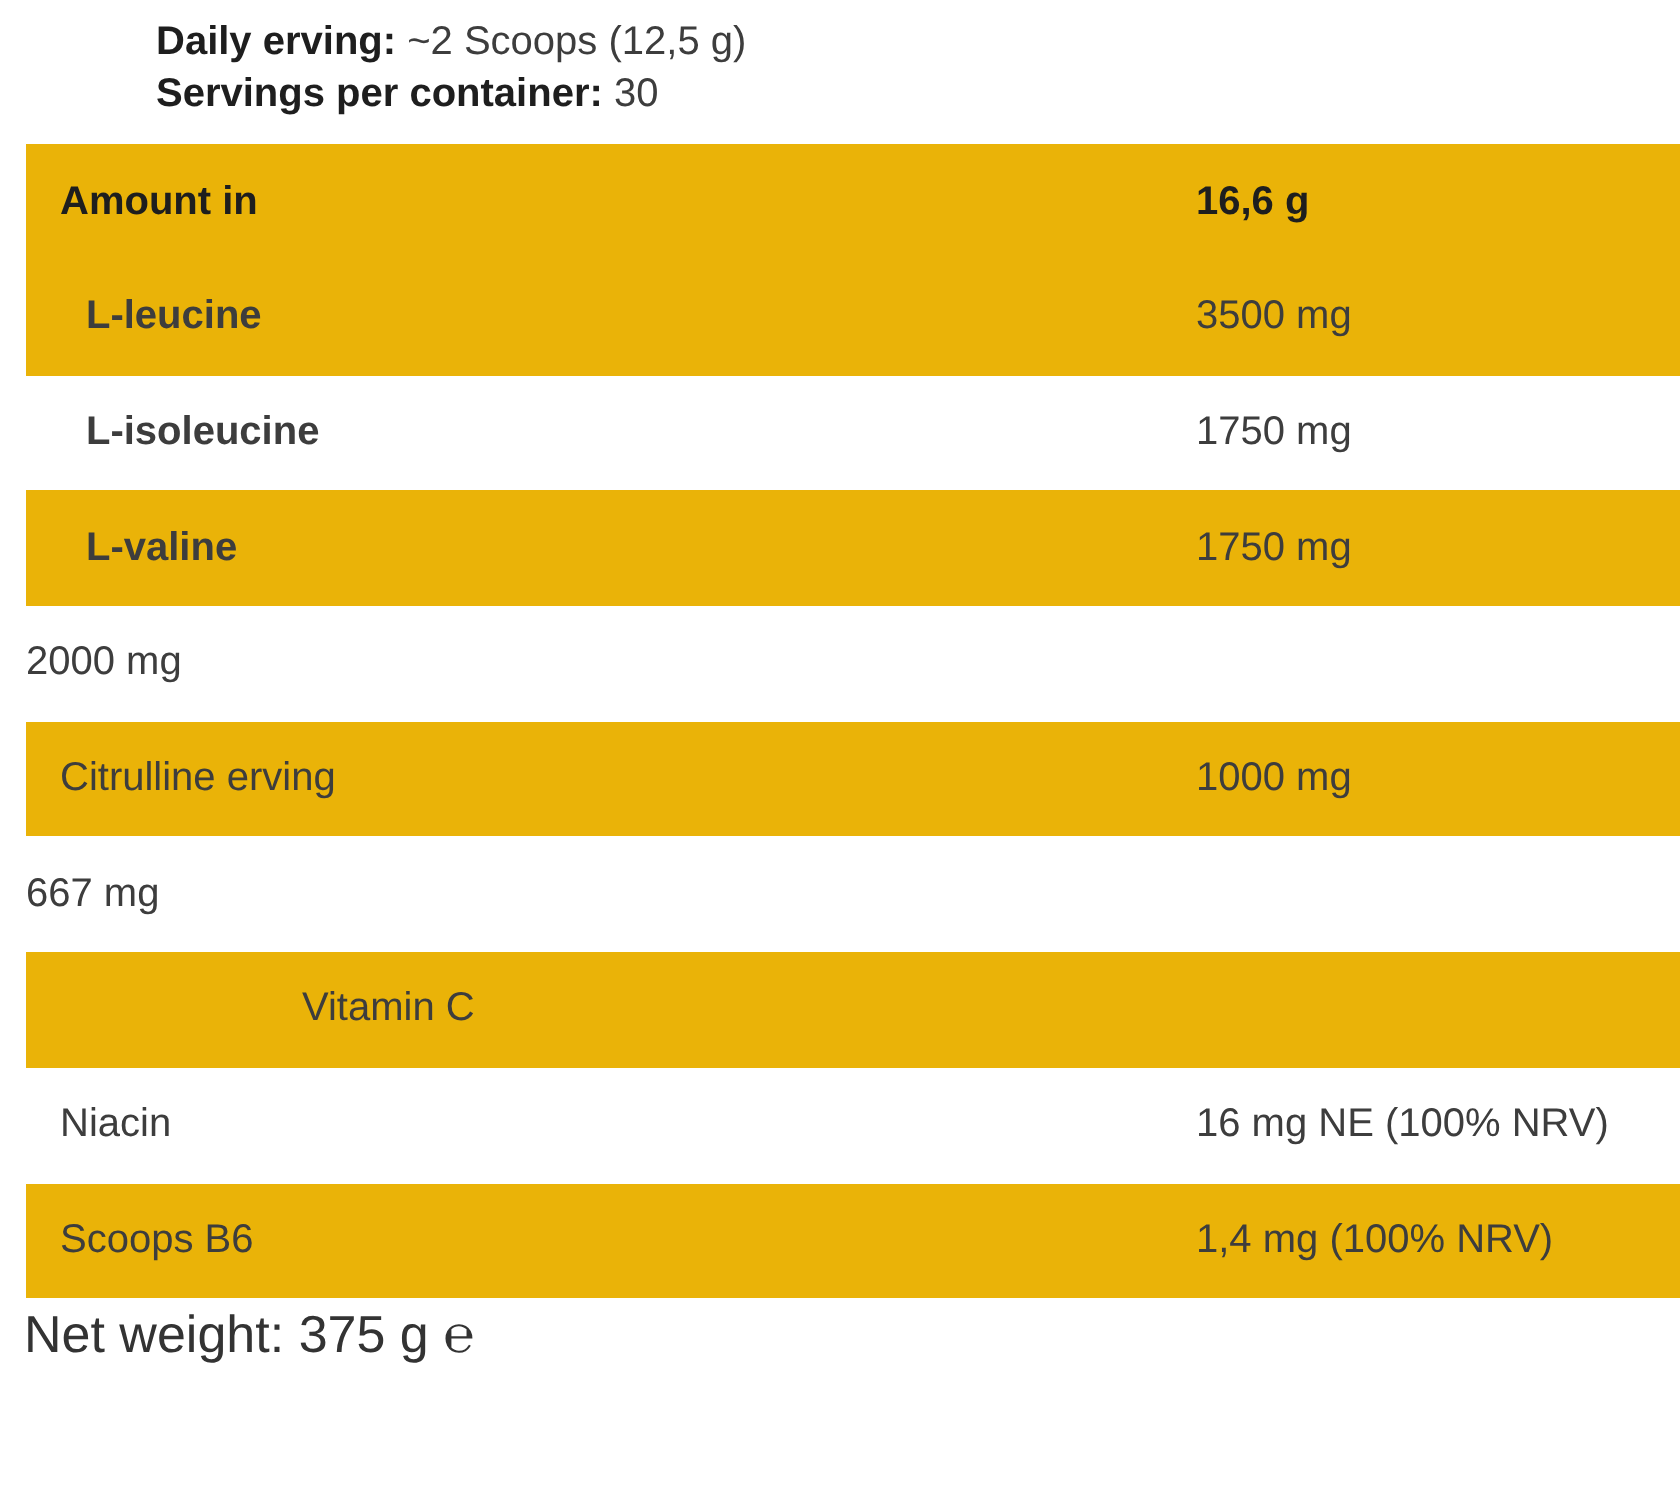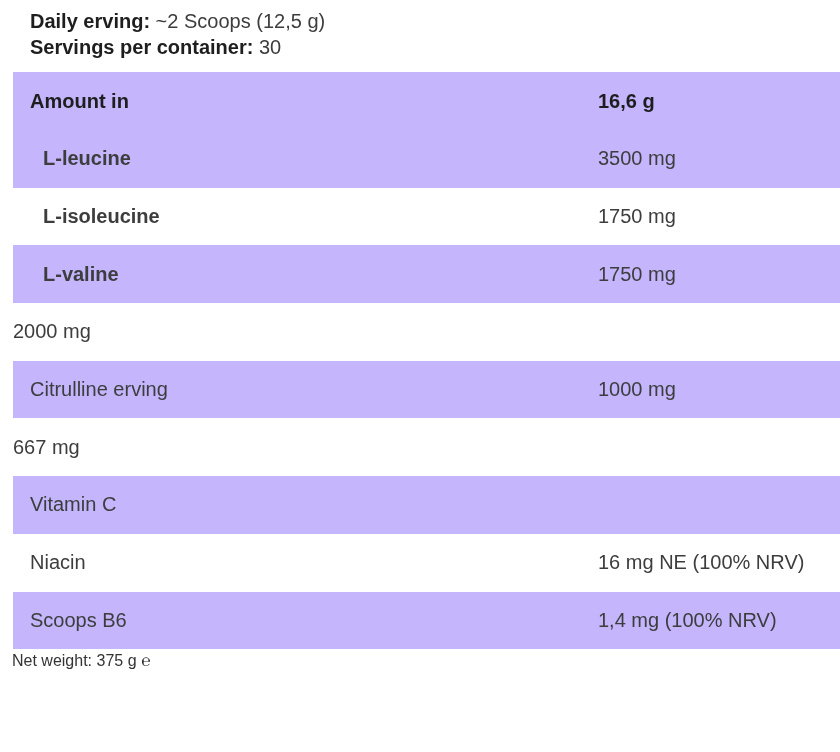--- a/index.html
+++ b/index.html
@@ -17,33 +17,35 @@
   }
   .top-info {
     padding: 8px 0 0 30px;
     font-size: 20px;
     line-height: 26px;
     color: #3d3d3d;
   }
   .top-info .bold {
     font-weight: bold;
     color: #1e1e1e;
+    margin-left: 48px;
   }
   .nutrition-table {
     margin: 12px 0 0 13px;
     width: 827px;
   }
   .row {
     display: flex;
     height: 57.7px;
     align-items: center;
     font-size: 20px;
   }
   .row.shaded {
-    background: #c4b5fd;
+    background: #eab308;
+    justify-content: center;
   }
   .cell-label {
     flex: 0 0 585px;
     width: 585px;
     padding-left: 17px;
     box-sizing: border-box;
     white-space: nowrap;
     overflow: hidden;
   }
   .cell-label.indent {
@@ -54,21 +56,21 @@
     flex: 1 1 auto;
     white-space: nowrap;
   }
   .row.header-row {
     height: 58px;
     font-weight: bold;
     color: #1e1e1e;
   }
   .footer-line {
     margin: 3px 0 0 12px;
-    font-size: 16px;
+    font-size: 26px;
     color: #333333;
   }
 </style>
 </head>
 <body>
 
 <div class="top-info">
   <div>
     <span class="bold">Daily erving:</span>
     <span>~2 Scoops (12,5 g)</span>

